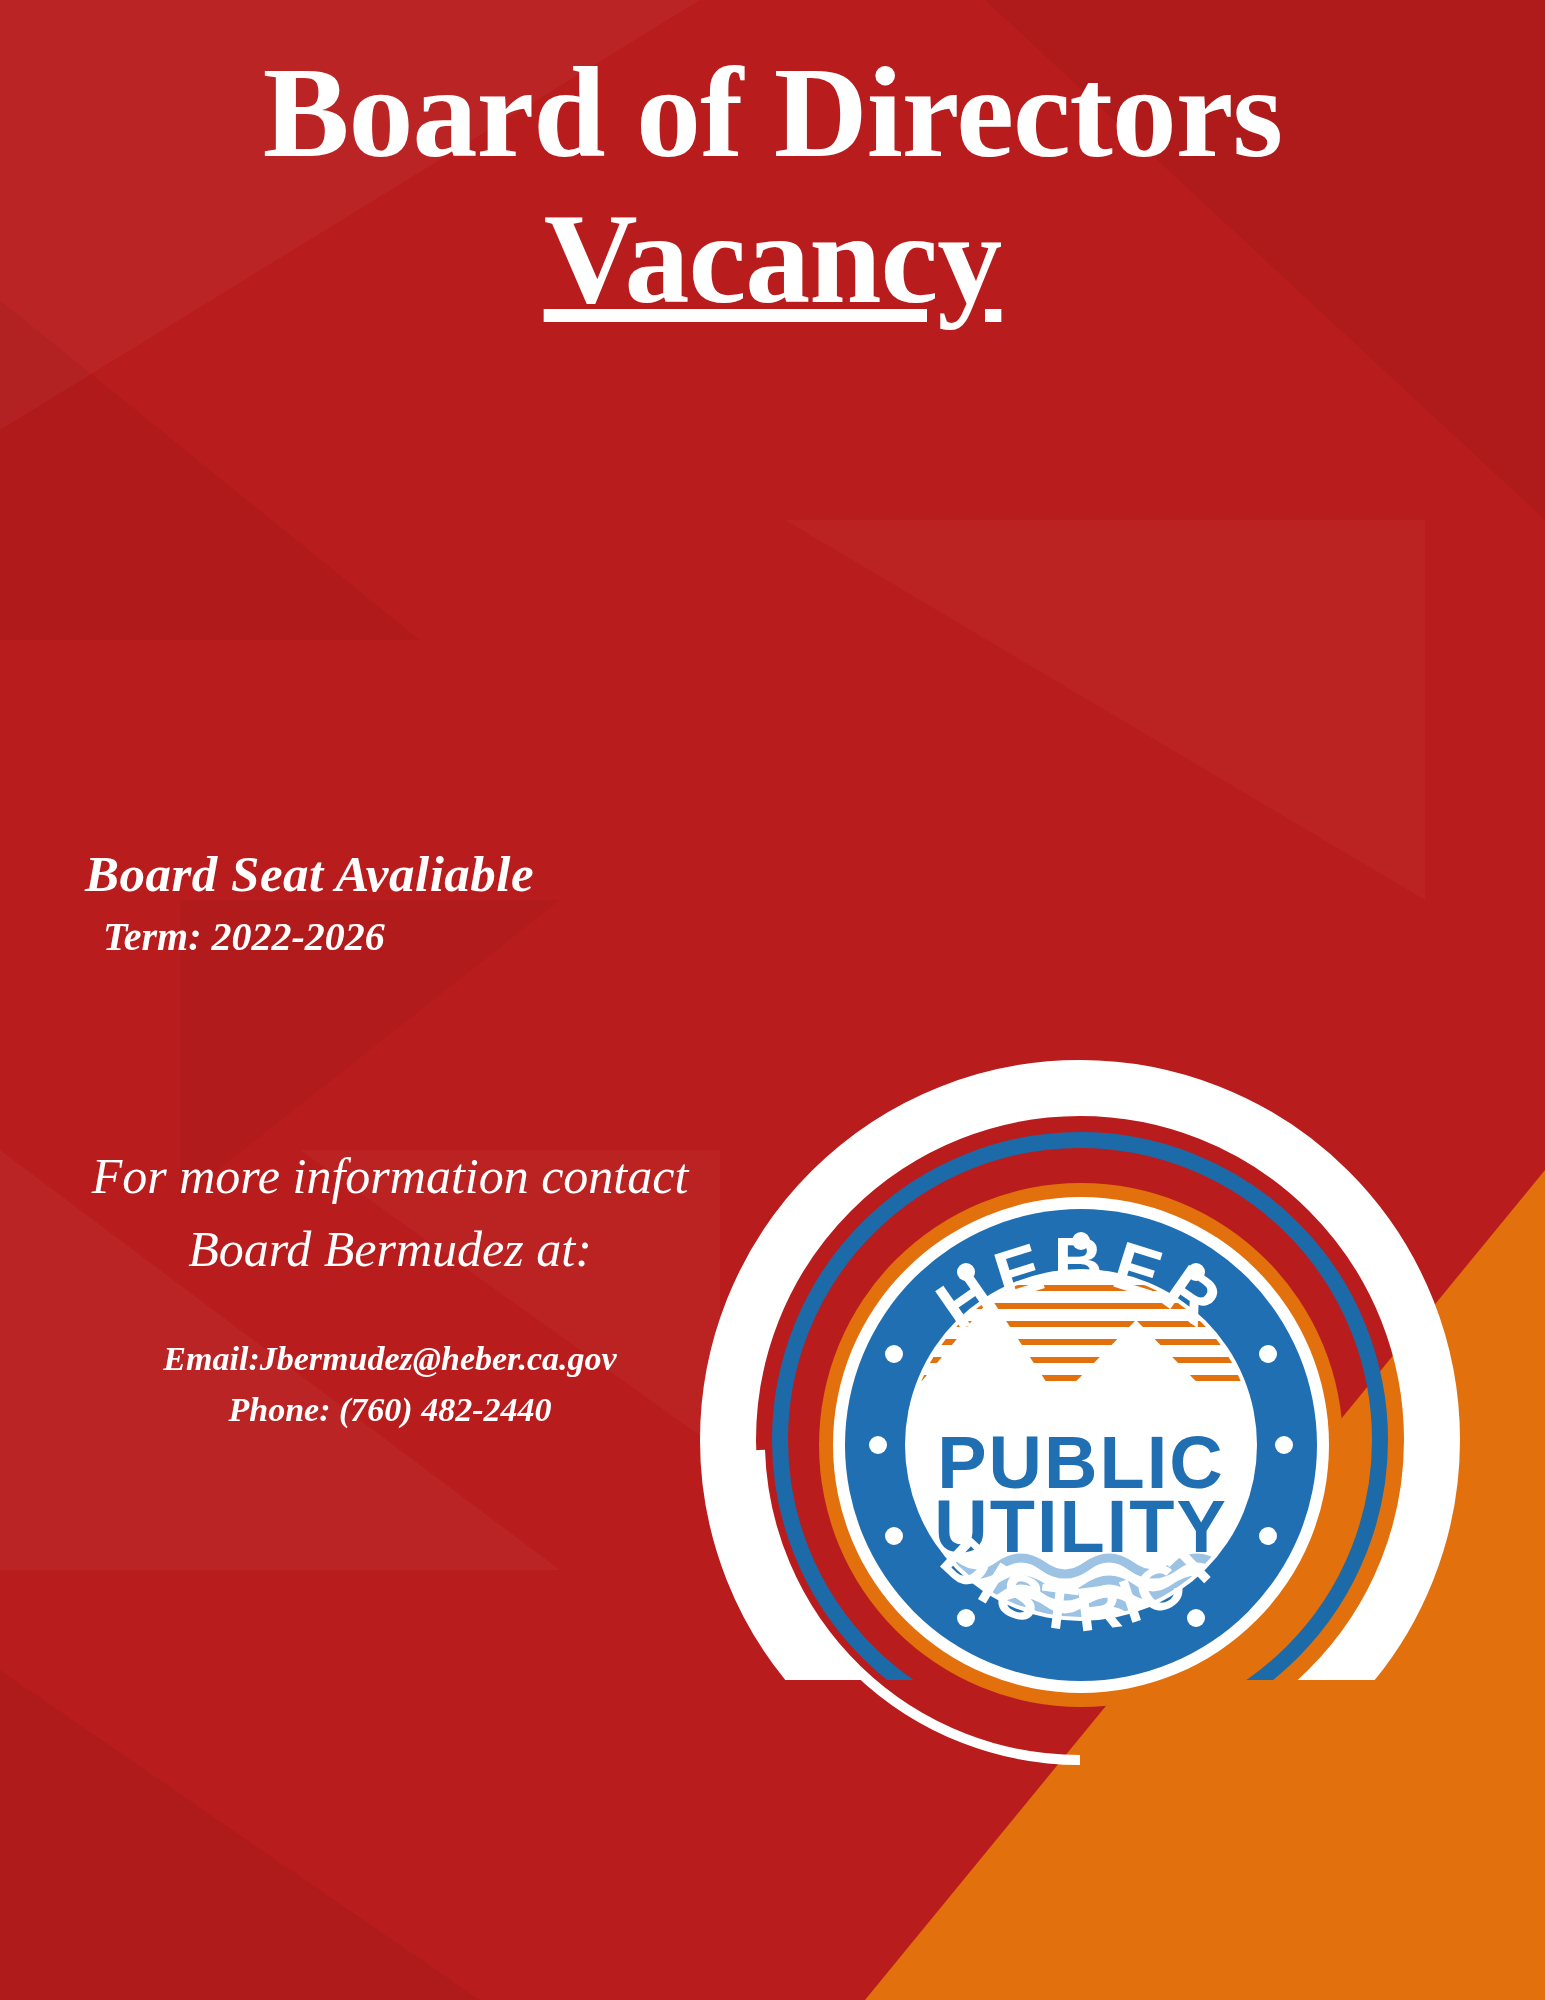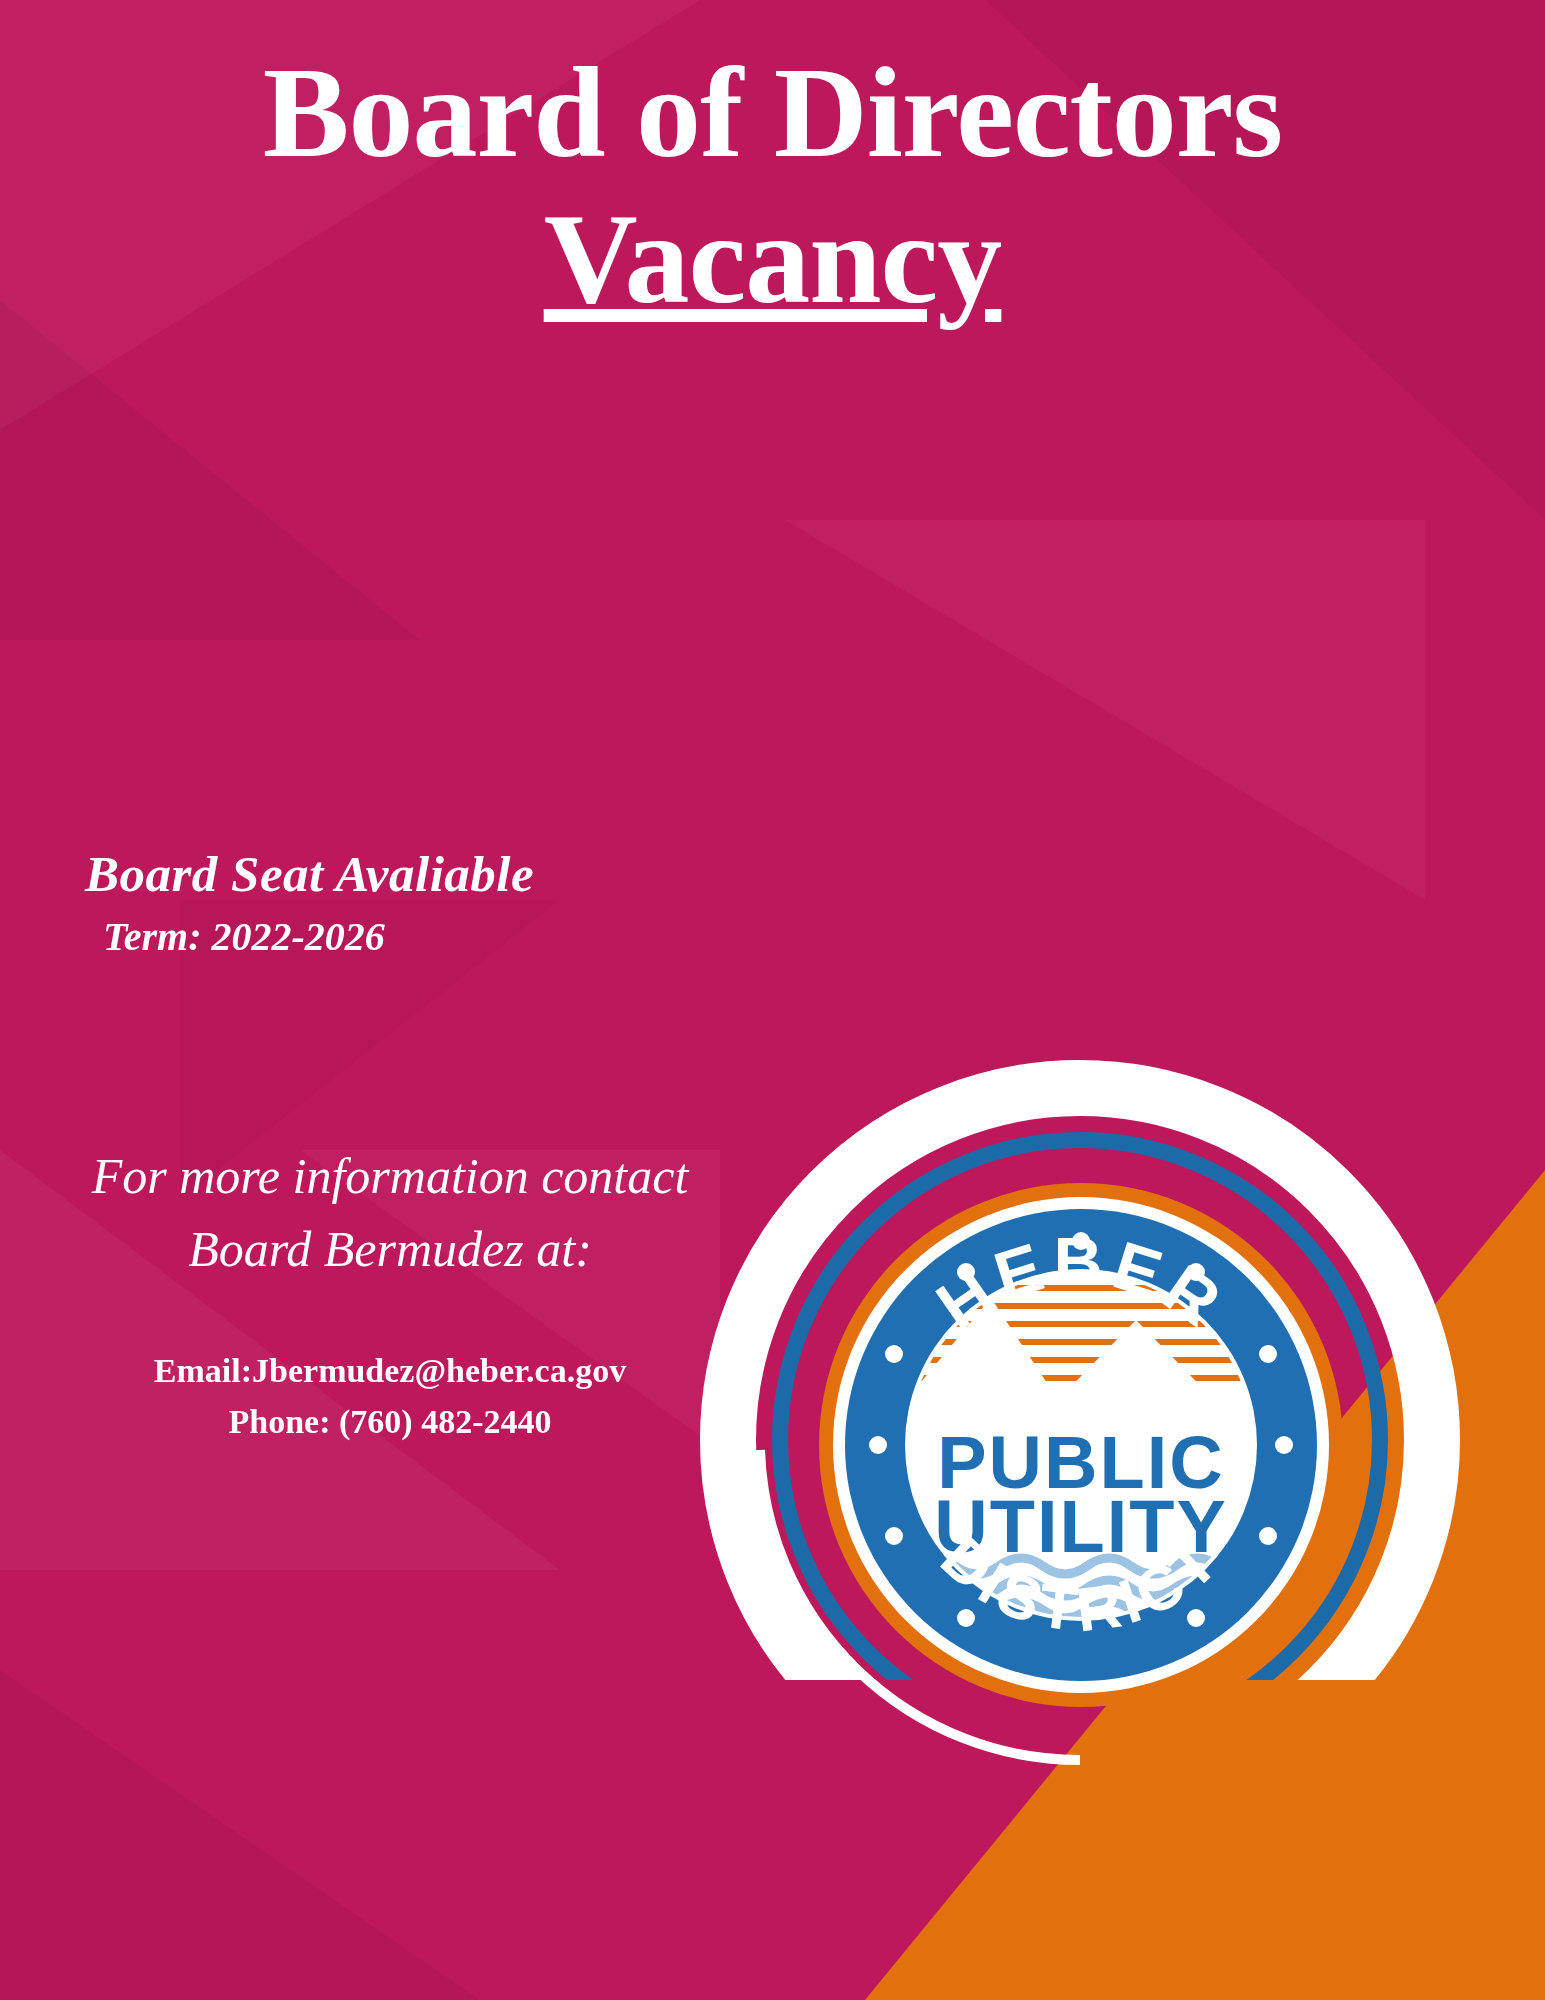--- a/index.html
+++ b/index.html
@@ -5,21 +5,21 @@
   html, body {
     margin: 0;
     padding: 0;
     background: #ffffff;
   }
   .poster {
     position: relative;
     width: 1545px;
     height: 2000px;
     overflow: hidden;
-    background: #be185d;
+    background: #b91c1c;
     font-family: "Liberation Serif", serif;
   }
 
   
   .facet {
     position: absolute;
     pointer-events: none;
   }
   .f1 { top:0; left:0; width:0; height:0;
         border-left: 700px solid rgba(255,255,255,0.035);
@@ -99,22 +99,23 @@
     color: #ffffff;
     text-align: center;
   }
   .contact-head {
     font-size: 50px;
     font-style: italic;
     font-weight: normal;
     line-height: 1.45;
   }
   .contact-details {
-    margin-top: 60px;
+    margin-top: 48px;
     font-size: 34px;
+    font-style: italic;
     font-weight: bold;
     line-height: 1.5;
   }
 
   
   .logo {
     position: absolute;
     left: 700px;
     top: 1060px;
     width: 760px;

